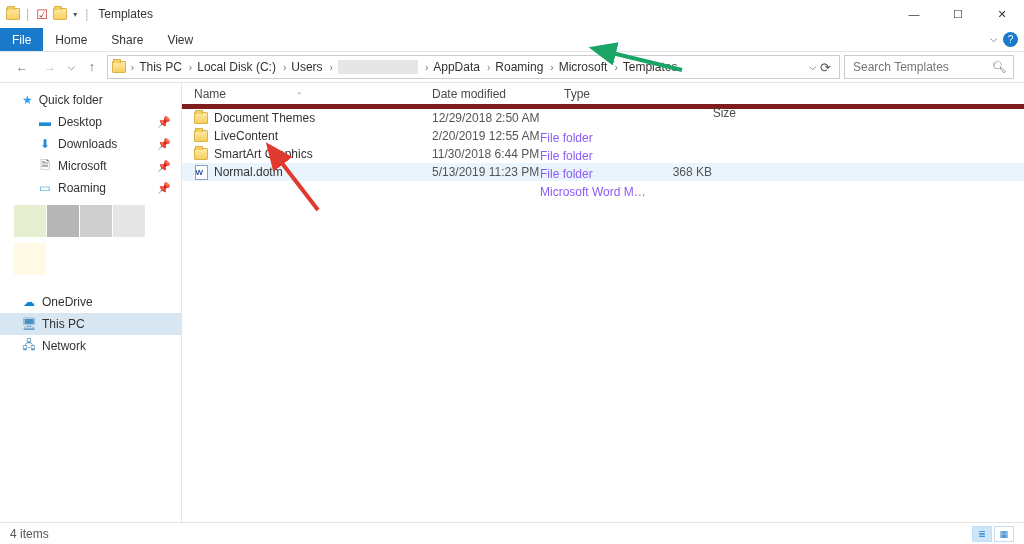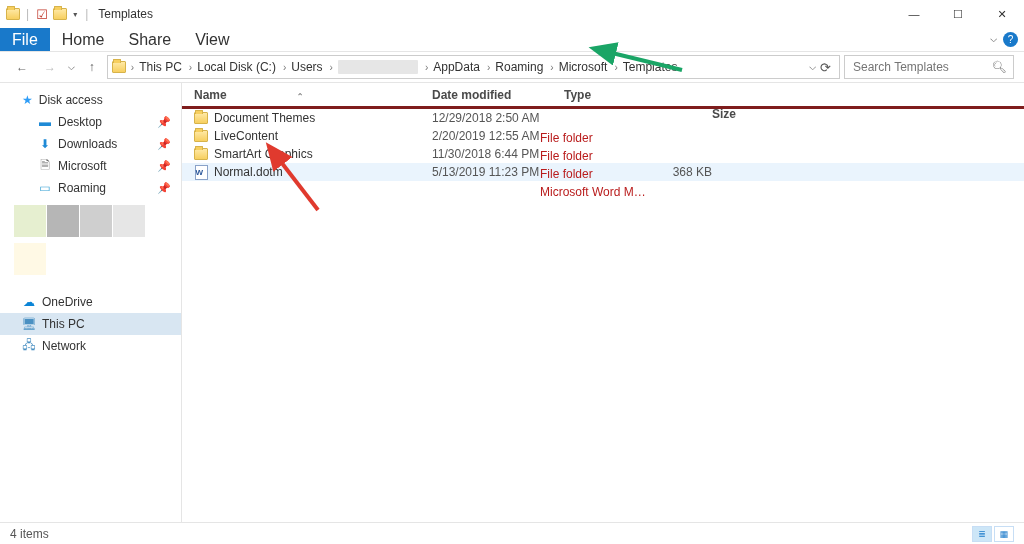--- a/index.html
+++ b/index.html
@@ -11,21 +11,21 @@
   .folder-ico { width:14px; height:12px; background:linear-gradient(#ffe9a6,#f7cf5f); border:1px solid #d7b34a; border-radius:1px; position:relative; }
   .folder-ico::before { content:""; position:absolute; top:-3px; left:0; width:6px; height:3px; background:#f7cf5f; border:1px solid #d7b34a; border-bottom:none; border-radius:1px 1px 0 0;}
   .sep-pipe { color:#bbb; padding:0 2px;}
   .check-ico { color:#c0392b; font-size:13px; line-height:1;}
   .dd-caret { color:#555; font-size:8px; padding:0 2px;}
   .tb-title { margin-left:4px; }
   .win-controls { margin-left:auto; display:flex; height:100%; }
   .win-btn { width:44px; display:flex; align-items:center; justify-content:center; font-size:11px; color:#333; }
   
   .ribbon { height:24px; display:flex; align-items:stretch; border-bottom:1px solid #e5e5e5; position:relative;}
-  .ribbon-tab { padding:0 12px; display:flex; align-items:center; font-size:16px; color:#333;}
+  .ribbon-tab { padding:0 12px; display:flex; align-items:center; font-size:12px; color:#333;}
   .ribbon-tab.file { background:#1979ca; color:#fff; }
   .ribbon-right { position:absolute; right:6px; top:0; height:100%; display:flex; align-items:center; gap:6px;}
   .help-q { width:15px; height:15px; border-radius:50%; background:#1979ca; color:#fff; font-size:10px; display:flex; align-items:center; justify-content:center;}
   .rb-caret { font-size:9px; color:#555;}
   
   .addr-row { height:30px; display:flex; align-items:center; padding:0 10px; gap:4px; }
   .nav-btn { width:24px; height:24px; display:flex; align-items:center; justify-content:center; color:#666; border-radius:2px;}
   .nav-btn.disabled { color:#bbb; }
   .nav-caret { font-size:9px; color:#666; padding:0 2px;}
   .up-btn { width:22px; height:22px; display:flex; align-items:center; justify-content:center; color:#555;}
@@ -43,32 +43,32 @@
   .sb-item { display:flex; align-items:center; height:22px; padding-left:22px; position:relative;}
   .sb-item .pin { position:absolute; right:10px; color:#9a9a9a; font-size:11px;}
   .sb-item.selected { background:#d8e6f2;}
   .sb-item.level2 { padding-left:38px;}
   .sb-star { color:#2e9df7; font-size:12px; margin-right:6px;}
   .sb-ico { width:14px; height:14px; margin-right:6px; display:inline-flex; align-items:center; justify-content:center;}
   .swatches { display:flex; gap:1px; padding:6px 14px 6px 14px; }
   .sw { width:32px; height:32px;}
   
   .content { flex:1; display:flex; flex-direction:column; position:relative;}
-  .cols { display:flex; height:26px; align-items:center; border-bottom:3px solid #7f1d1d; color:#4a4a4a; padding-left:12px;font-weight:bold;}
+  .cols { display:flex; height:26px; align-items:center; border-bottom:5px solid #7f1d1d; color:#4a4a4a; padding-left:12px;}
   .col-name { width:238px;}
   .col-date { width:108px;}
   .col-type { width:112px;margin-left:24px;}
   .col-size { width:60px; text-align:right;margin-top:38px;}
   .sort-caret { font-size:8px; color:#888; margin-left:70px;}
   .rows { flex:1;}
   .row { display:flex; align-items:center; height:18px; padding-left:12px;}
   .row.highlight { background:#eaf4fd;}
   .cell-name { width:238px; display:flex; align-items:center; gap:6px;}
   .cell-date { width:108px; color:#555;}
-  .cell-type { width:112px; color:#b91c1c; white-space:nowrap; overflow:hidden; text-overflow:ellipsis;margin-top:40px;}
+  .cell-type { width:112px; color:#8b5cf6; white-space:nowrap; overflow:hidden; text-overflow:ellipsis;margin-top:40px;}
   .cell-size { width:60px; text-align:right; color:#555;}
   .file-ico { width:14px; height:14px; display:flex; align-items:center; justify-content:center;}
   .word-ico { width:13px; height:15px; background:#fff; border:1px solid #8aa2c8; position:relative;}
   .word-ico::before { content:"W"; position:absolute; left:-1px; top:2px; font-size:8px; color:#2b579a; font-weight:bold; padding:0 1px;}
   
   .status { position:absolute; bottom:0; left:0; right:0; height:22px; border-top:1px solid #e5e5e5; display:flex; align-items:center; padding:0 10px; color:#555; background:#fff;}
   .status .view-btns { margin-left:auto; display:flex; gap:2px;}
   .vbtn { width:20px; height:16px; border:1px solid #c7def5; display:flex; align-items:center; justify-content:center; font-size:9px; color:#1979ca;}
   .vbtn.active { background:#cde6f7;}
   svg.arrow-svg { position:absolute; pointer-events:none; overflow:visible; }
@@ -157,21 +157,21 @@
   <div class="search-box">
     <input placeholder="Search Templates" style="">
     <span class="search-ico">🔍︎</span>
   </div>
 </div>
 
 <div class="main">
   <div class="sidebar">
     <div class="sb-item">
       <span class="sb-star">★</span>
-      <span>Disk access</span>
+      <span>Quick folder</span>
     </div>
     <div class="sb-item level2">
       <span class="sb-ico" style="color:#1f8ad6;">▬</span>
       <span>Desktop</span>
       <span class="pin">📌</span>
     </div>
     <div class="sb-item level2">
       <span class="sb-ico" style="color:#1f8ad6;">⬇</span>
       <span>Downloads</span>
       <span class="pin">📌</span>

